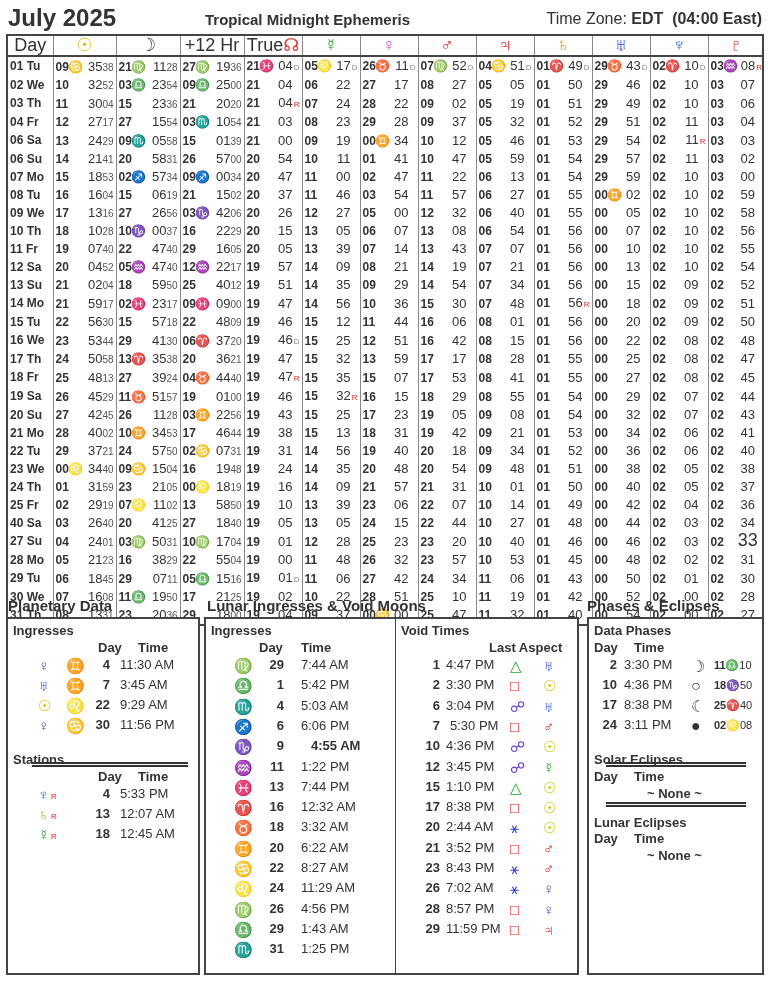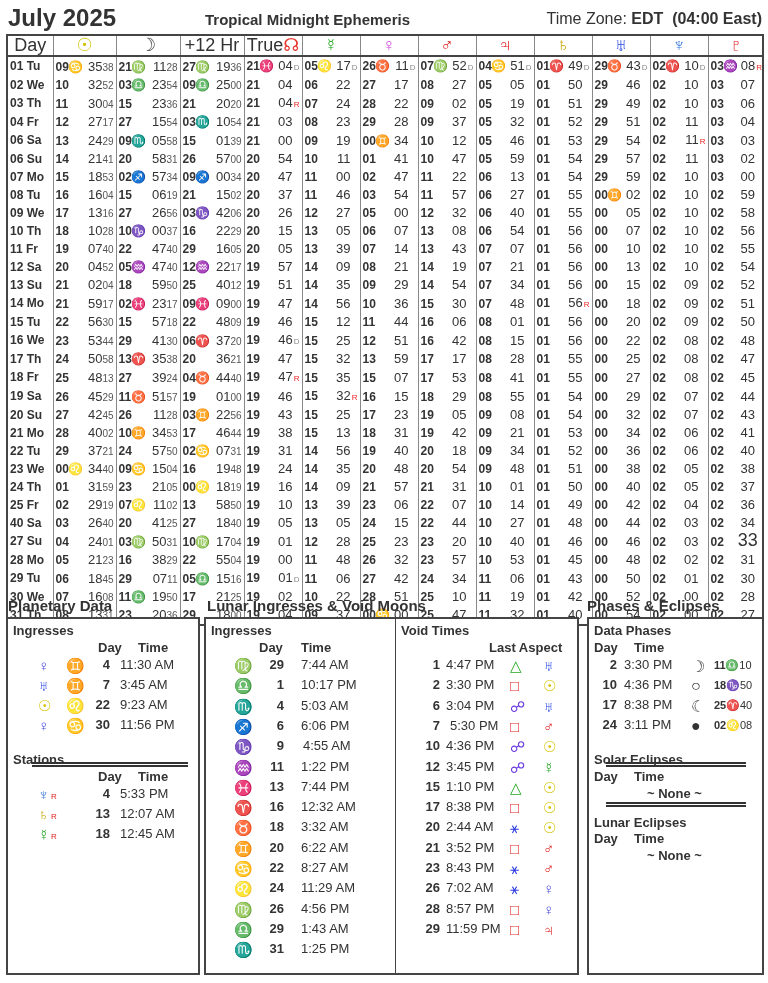--- a/index.html
+++ b/index.html
@@ -2418,21 +2418,21 @@
       <div class="row" style="left: 0px; top: 58px; width: 190px;">
         <span style="position:absolute;left:30px;color:#2a4ae0;font-size:15px;">♅</span>
         <span style="position:absolute;left:58px;color:#22aa66;font-size:15px;">♊</span>
         <span style="position:absolute;right:88px;font-weight:bold;">7</span>
         <span style="position:absolute;left:112px;">3:45 AM</span>
       </div>
       <div class="row" style="left: 0px; top: 78px; width: 190px;">
         <span style="position:absolute;left:30px;color:#d4c200;font-size:15px;">☉</span>
         <span style="position:absolute;left:58px;color:#e0207a;font-size:15px;">♌</span>
         <span style="position:absolute;right:88px;font-weight:bold;">22</span>
-        <span style="position:absolute;left:112px;">9:23 AM</span>
+        <span style="position:absolute;left:112px;">9:29 AM</span>
       </div>
       <div class="row" style="left: 0px; top: 98px; width: 190px;">
         <span style="position:absolute;left:30px;color:#4a4ae0;font-size:15px;">♀</span>
         <span style="position:absolute;left:58px;color:#3a6ae0;font-size:15px;">♋</span>
         <span style="position:absolute;right:88px;font-weight:bold;">30</span>
         <span style="position:absolute;left:112px;">11:56 PM</span>
       </div>
     </div>
   <div class="dbl" style="left:24px;top:143px;width:156px;"></div>
   <div class="ph" style="position:absolute;left:5px;top:133px;">Stations</div>
@@ -2467,36 +2467,36 @@
   <div class="ph" style="position:absolute;left:95px;top:21px;">Time</div>
   <div id="lu-ing">
       <div class="row" style="left: 0px; top: 38px; width: 190px;">
         <span style="position:absolute;left:28px;color:#2a2ae0;font-size:15px;">♍</span>
         <span style="position:absolute;right:112px;font-weight:bold;">29</span>
         <span style="position:absolute;left:95px;">7:44 AM</span>
       </div>
       <div class="row" style="left: 0px; top: 58.3px; width: 190px;">
         <span style="position:absolute;left:28px;color:#3a8ae0;font-size:15px;">♎</span>
         <span style="position:absolute;right:112px;font-weight:bold;">1</span>
-        <span style="position:absolute;left:95px;">10:17 PM</span>
+        <span style="position:absolute;left:95px;">5:42 PM</span>
       </div>
       <div class="row" style="left: 0px; top: 78.6px; width: 190px;">
         <span style="position:absolute;left:28px;color:#9a4ae0;font-size:15px;">♏</span>
         <span style="position:absolute;right:112px;font-weight:bold;">4</span>
         <span style="position:absolute;left:95px;">5:03 AM</span>
       </div>
       <div class="row" style="left: 0px; top: 98.9px; width: 190px;">
         <span style="position:absolute;left:28px;color:#e02040;font-size:15px;">♐</span>
         <span style="position:absolute;right:112px;font-weight:bold;">6</span>
         <span style="position:absolute;left:95px;">6:06 PM</span>
       </div>
       <div class="row" style="left: 0px; top: 119.2px; width: 190px;">
         <span style="position:absolute;left:28px;color:#f06a20;font-size:15px;">♑</span>
         <span style="position:absolute;right:112px;font-weight:bold;">9</span>
-        <span style="position:absolute;left:97px;">4:55 AM</span>
+        <span style="position:absolute;left:105px;font-weight:bold;">4:55 AM</span>
       </div>
       <div class="row" style="left: 0px; top: 139.5px; width: 190px;">
         <span style="position:absolute;left:28px;color:#2a4ae0;font-size:15px;">♒</span>
         <span style="position:absolute;right:112px;font-weight:bold;">11</span>
         <span style="position:absolute;left:95px;">1:22 PM</span>
       </div>
       <div class="row" style="left: 0px; top: 159.8px; width: 190px;">
         <span style="position:absolute;left:28px;color:#d030e0;font-size:15px;">♓</span>
         <span style="position:absolute;right:112px;font-weight:bold;">13</span>
         <span style="position:absolute;left:95px;">7:44 PM</span>

